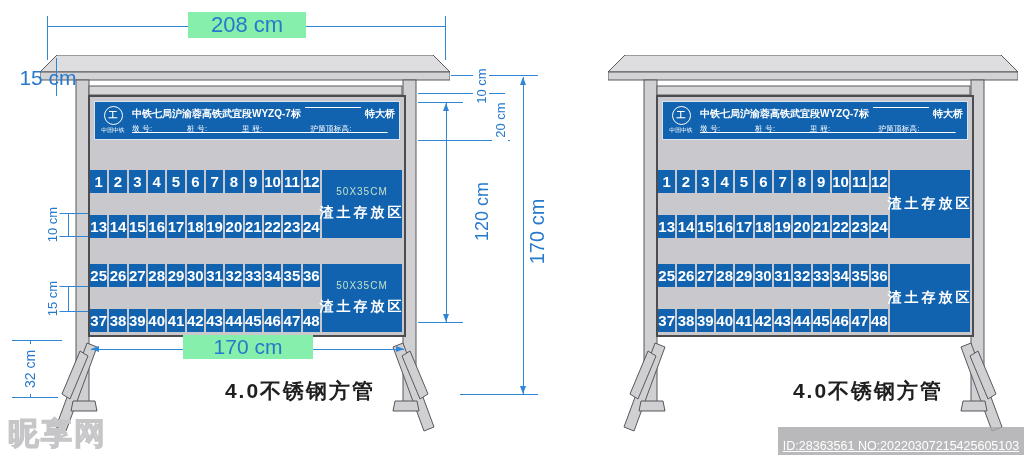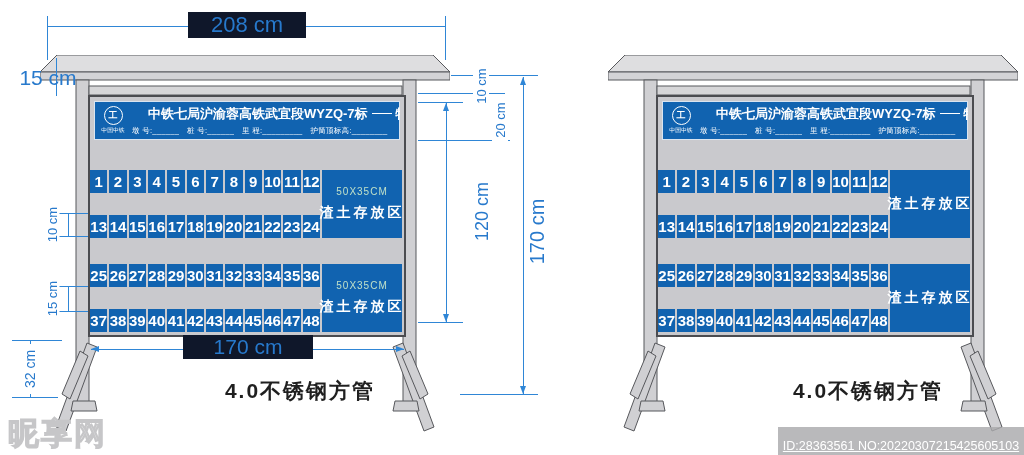--- a/index.html
+++ b/index.html
@@ -17,38 +17,38 @@
 
   .hdr{position:absolute;left:4px;top:4px;width:306px;height:39px;background:#1163b0;
        box-shadow:inset 0 0 0 1px #d9e4f0;display:flex;align-items:center;overflow:hidden;}
   .logo-col{width:38px;display:flex;flex-direction:column;align-items:center;color:#fff;flex:none;}
   .logo-circle{width:17px;height:17px;border:1.6px solid #fff;border-radius:50%;
                display:flex;align-items:center;justify-content:center;
                color:#fff;font-size:9px;font-weight:bold;}
   .logo-name{font-size:6.5px;color:#fff;margin-top:1px;white-space:nowrap;transform:scale(.9);}
   .hdr-text{flex:1;display:flex;flex-direction:column;justify-content:center;gap:3px;
             color:#fff;padding-right:5px;min-width:0;}
-  .hdr-line1{display:flex;align-items:center;font-size:13px;font-weight:bold;white-space:nowrap;margin-left:16px;}
+  .hdr-line1{display:flex;align-items:flex-start;font-size:10px;font-weight:bold;white-space:nowrap;}
   .hdr-blank{flex:1;border-bottom:1px solid #fff;margin:0 4px 2px 4px;min-width:20px;}
-  .hdr-line2{font-size:7.5px;white-space:nowrap;letter-spacing:.3px;}
+  .hdr-line2{font-size:7.5px;white-space:nowrap;letter-spacing:.3px;text-decoration:underline;}
 
   .num-row{position:absolute;display:flex;gap:2px;}
   .num-cell{flex:1;background:#1163b0;color:#fff;font-weight:bold;font-size:15px;
             display:flex;align-items:center;justify-content:center;}
   .storage{position:absolute;background:#1163b0;display:flex;flex-direction:column;
            align-items:center;justify-content:center;gap:7px;}
   .storage-size{font-size:10px;font-weight:normal;color:#bfe0c8;letter-spacing:1px;}
   .storage-label{font-size:14px;font-weight:bold;color:#fff;letter-spacing:3px;white-space:nowrap;}
 
   .caption{position:absolute;left:120px;top:322px;width:280px;text-align:center;
            font-size:21px;color:#1f1f1f;letter-spacing:2px;font-weight:bold;white-space:nowrap;}
 
   
   .dl{position:absolute;background:#2f86d6;}
-  .hlab{position:absolute;color:#2779cc;background:#0f172a;text-align:center;white-space:nowrap;}
+  .hlab{position:absolute;color:#2779cc;background:#86efac;text-align:center;white-space:nowrap;}
   .vlab{position:absolute;display:flex;align-items:center;justify-content:center;
         transform:rotate(-90deg);color:#2779cc;background:#fff;white-space:nowrap;}
   .arr{position:absolute;width:0;height:0;}
   .arr-up{border-left:3.5px solid transparent;border-right:3.5px solid transparent;border-bottom:8px solid #2f86d6;}
   .arr-down{border-left:3.5px solid transparent;border-right:3.5px solid transparent;border-top:8px solid #2f86d6;}
   .arr-left{border-top:3.5px solid transparent;border-bottom:3.5px solid transparent;border-right:8px solid #2f86d6;}
   .arr-right{border-top:3.5px solid transparent;border-bottom:3.5px solid transparent;border-left:8px solid #2f86d6;}
 
   
   .wm-left{position:absolute;left:8px;top:413px;display:flex;align-items:baseline;gap:21px;

